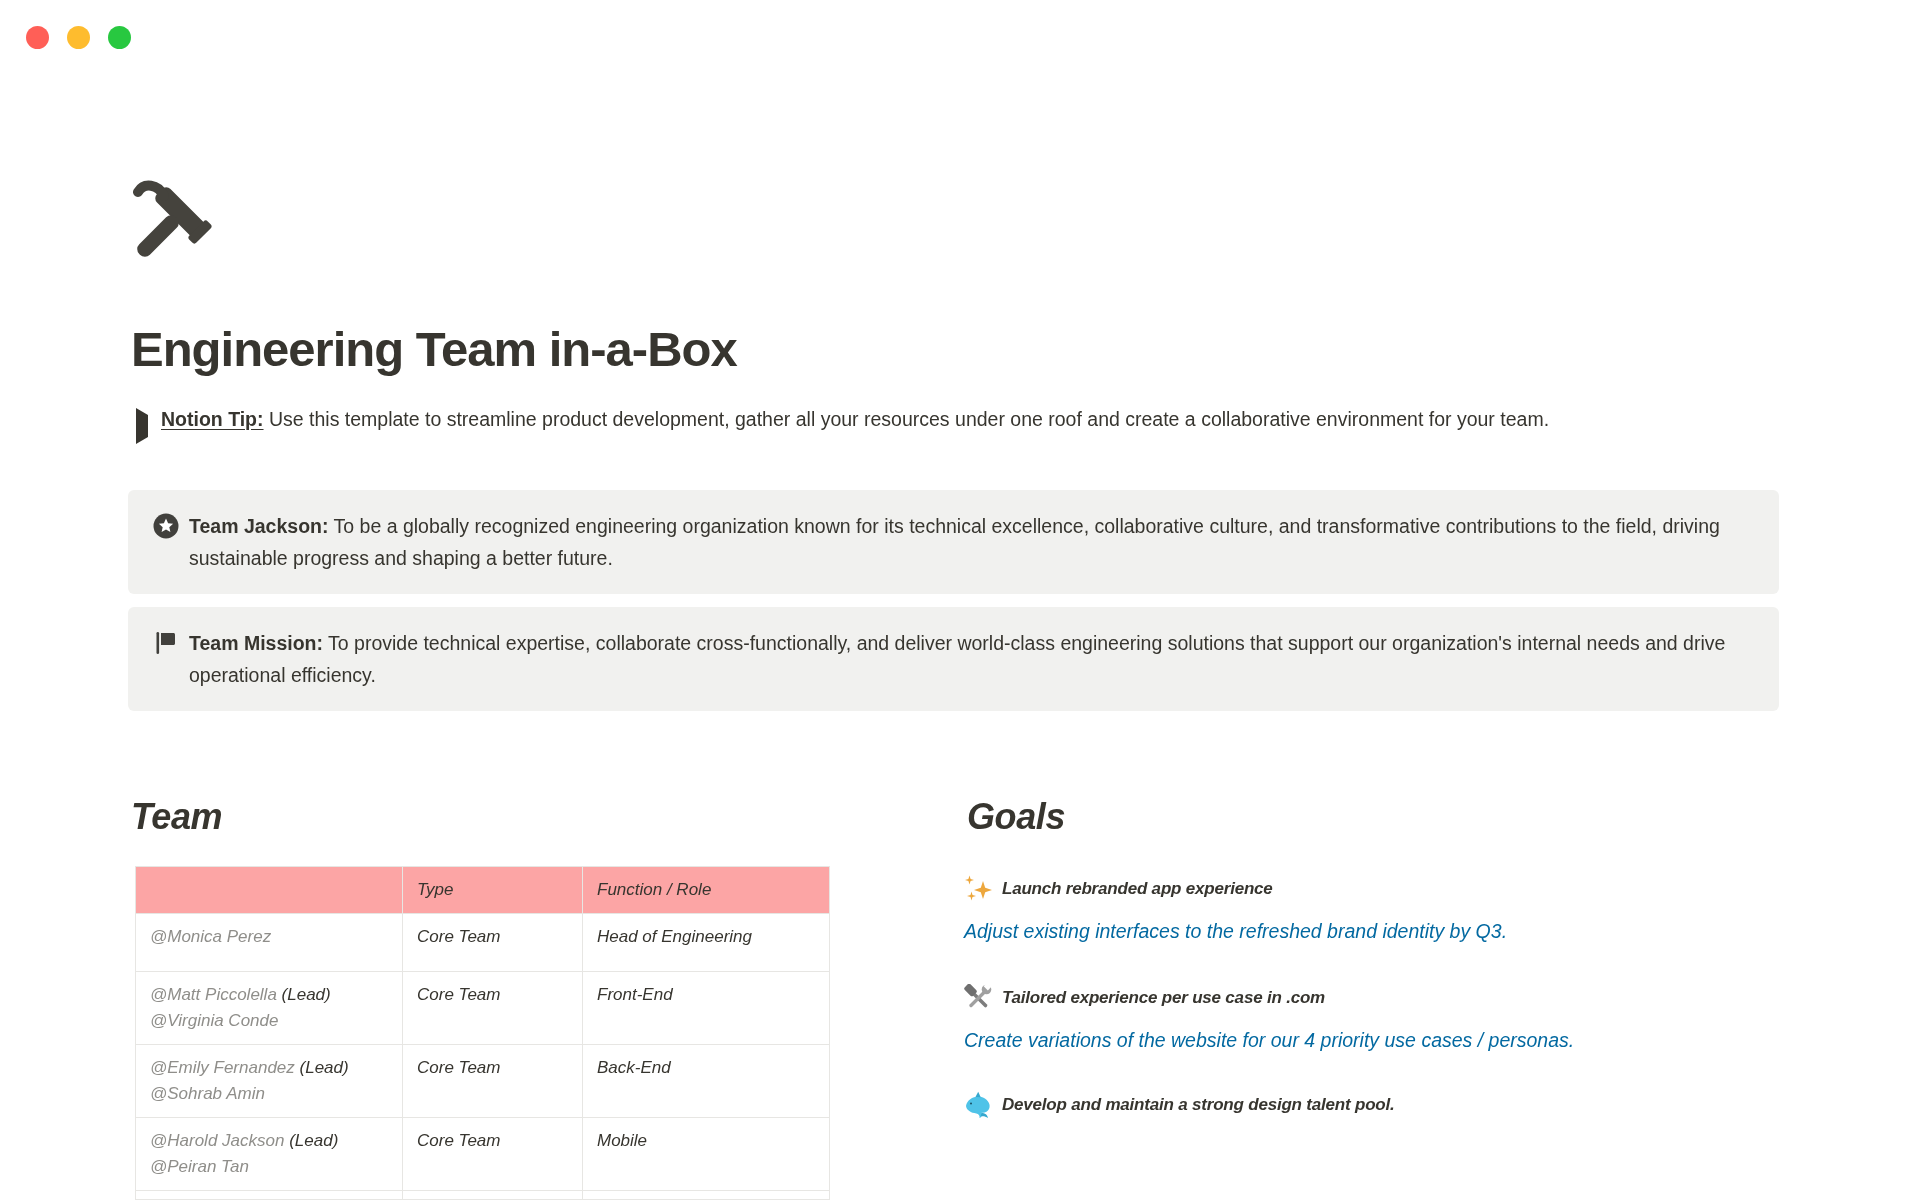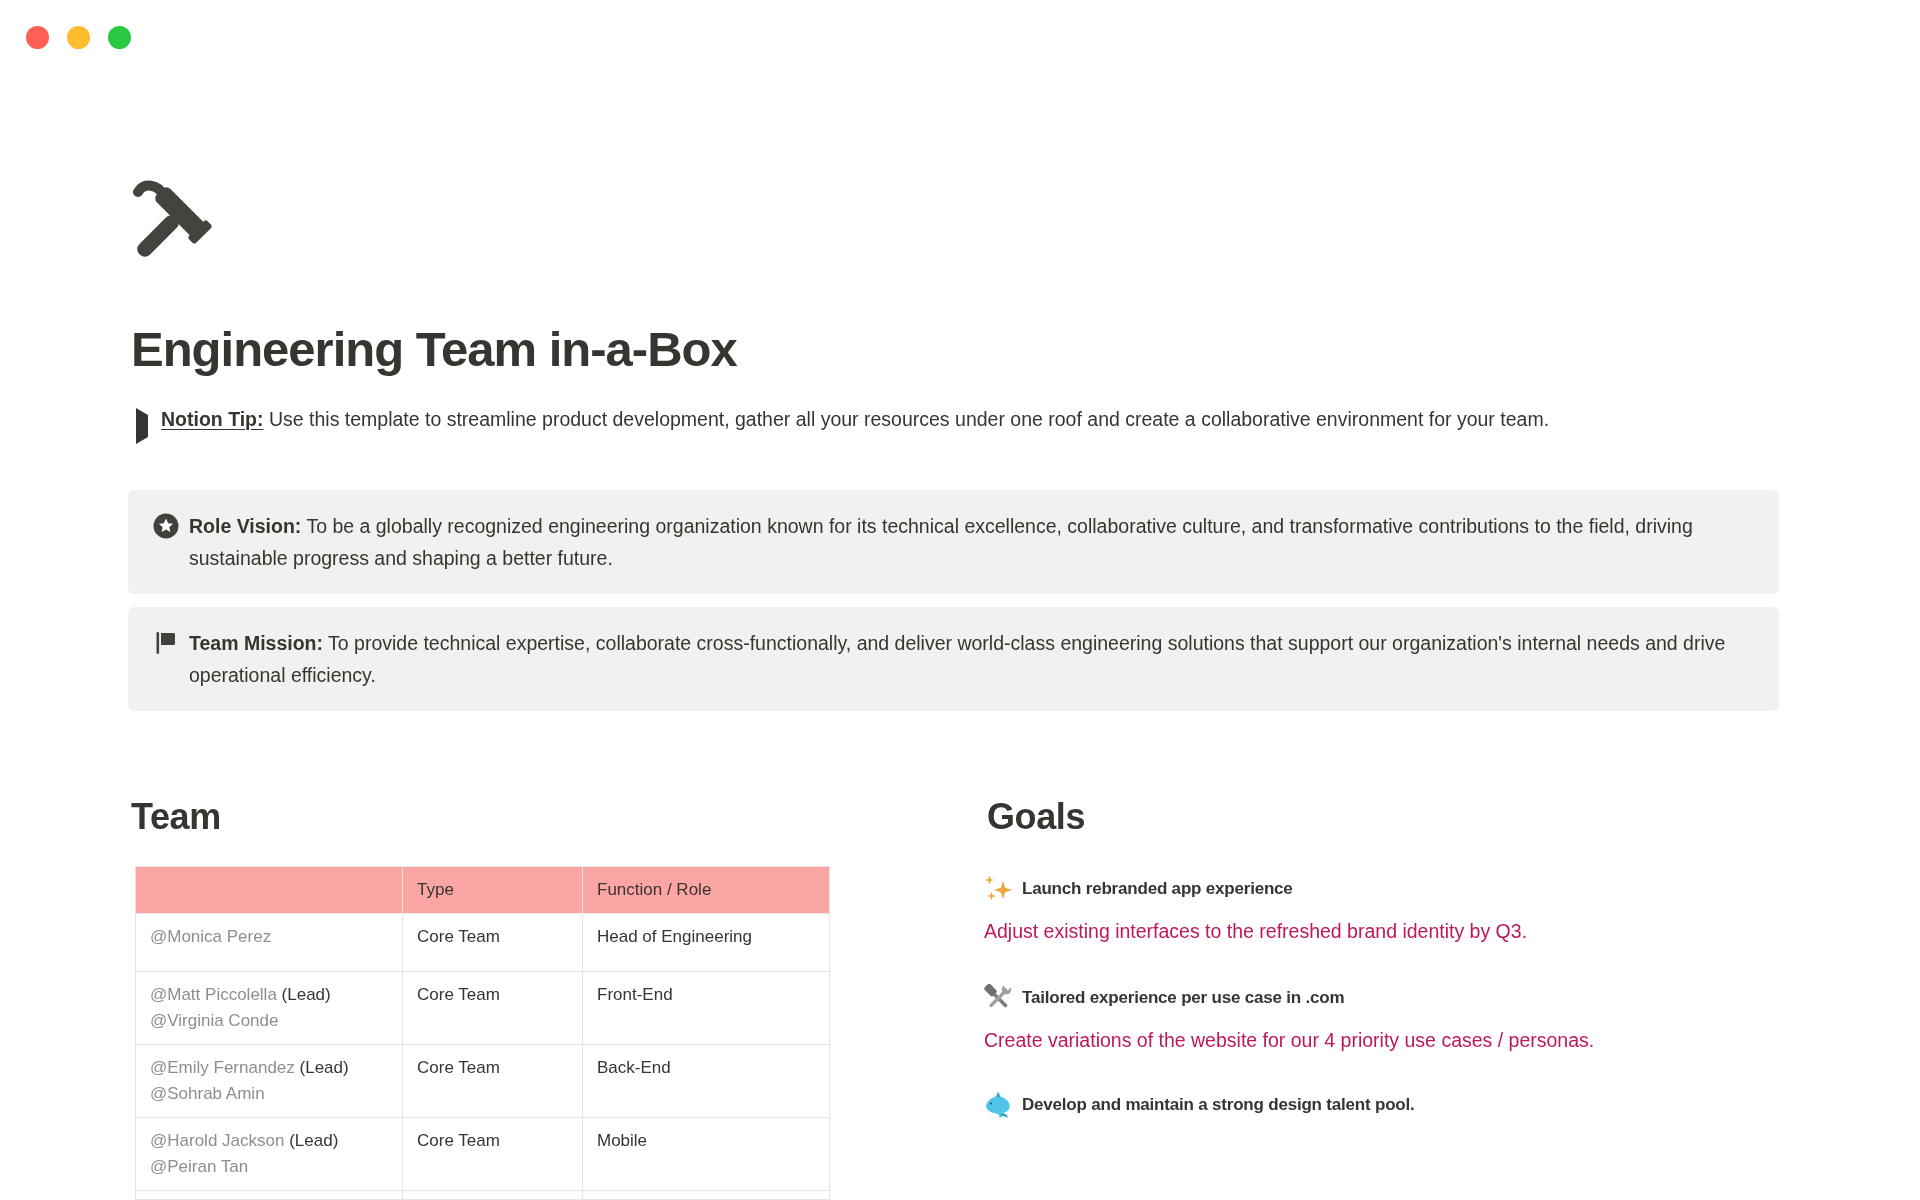--- a/index.html
+++ b/index.html
@@ -31,42 +31,42 @@
 
   
   .callout { display:flex; width:1651px; margin-top:50px; padding:20px 24px;
              background:#f1f1ef; border-radius:6px; font-size:19.5px; line-height:32px; }
   .callout + .callout { margin-top:13px; }
   .callout-icon { flex:0 0 28px; height:28px; margin:2px 9px 0 0; }
   .callout-icon svg { width:28px; height:28px; display:block; }
   .callout-label { font-weight:700; }
 
   
-  .columns { display:grid; grid-template-columns:772px 787px; column-gap:84px; margin-top:83px; }
+  .columns { display:grid; grid-template-columns:772px 787px; column-gap:64px; margin-top:83px;font-style:italic; }
   .col-h1 { font-size:36px; line-height:45px; font-weight:700; letter-spacing:-0.4px; margin-left:3px; }
 
   
   table.team { border-collapse:collapse; margin:27px 0 0 7px; table-layout:fixed;
                width:694px; font-size:17px; line-height:26px; }
   table.team th, table.team td { border:1px solid #e7e6e3; padding:10px 14px;
                text-align:left; vertical-align:top; font-weight:400; }
   table.team th { background:#fca5a5; color:#37352f; }
   col.c1 { width:267px; } col.c2 { width:180px; } col.c3 { width:247px; }
   tr.r-single td { height:58px; }
   tr.r-partial td { height:9px; padding:0; }
   .mention { color:#8f8e8a; }
   .lead-suffix { color:#37352f; }
 
   
   .goal-h3 { display:flex; align-items:center; gap:10px; font-size:17px;
              line-height:32px; font-weight:700; letter-spacing:-0.2px; }
   .goal-1 { margin-top:34px; } .goal-2 { margin-top:36px; } .goal-3 { margin-top:34px; }
   .goal-icon { flex:0 0 28px; height:28px; }
   .goal-icon svg { width:28px; height:28px; display:block; }
-  .goal-desc { margin-top:12px; font-size:19.5px; line-height:29px; color:#be185d; max-width:700px; }
+  .goal-desc { margin-top:12px; font-size:19.5px; line-height:29px; color:#0369a1; max-width:700px; }
 </style>
 </head>
 <body>
 
 <div class="traffic">
   <span class="dot red"></span>
   <span class="dot yellow"></span>
   <span class="dot green"></span>
 </div>
 
@@ -90,21 +90,21 @@
     <p><span class="tip-label">Notion Tip:</span><span> Use this template to streamline product development, gather all your resources under one roof and create a collaborative environment for your team.</span></p>
   </div>
 
   <div class="callout">
     <span class="callout-icon">
       <svg viewBox="0 0 28 28">
         <circle cx="14" cy="14" r="12.5" fill="#41403c"></circle>
         <path fill="#ffffff" d="M14 6.6 L16.1 11.3 L21.1 11.8 L17.3 15.2 L18.4 20.1 L14 17.5 L9.6 20.1 L10.7 15.2 L6.9 11.8 L11.9 11.3 Z"></path>
       </svg>
     </span>
-    <p><span class="callout-label">Role Vision:</span><span> To be a globally recognized engineering organization known for its technical excellence, collaborative culture, and transformative contributions to the field, driving sustainable progress and shaping a better future.</span></p>
+    <p><span class="callout-label">Team Jackson:</span><span> To be a globally recognized engineering organization known for its technical excellence, collaborative culture, and transformative contributions to the field, driving sustainable progress and shaping a better future.</span></p>
   </div>
 
   <div class="callout">
     <span class="callout-icon">
       <svg viewBox="0 0 28 28">
         <rect x="4.5" y="3" width="2.6" height="22" rx="1.3" fill="#41403c"></rect>
         <path d="M9 4 H21.5 C22.3 4 23 4.7 23 5.5 V14.5 C23 15.3 22.3 16 21.5 16 H9 Z" fill="#41403c"></path>
       </svg>
     </span>
     <p><span class="callout-label">Team Mission:</span><span> To provide technical expertise, collaborate cross-functionally, and deliver world-class engineering solutions that support our organization's internal needs and drive operational efficiency.</span></p>

